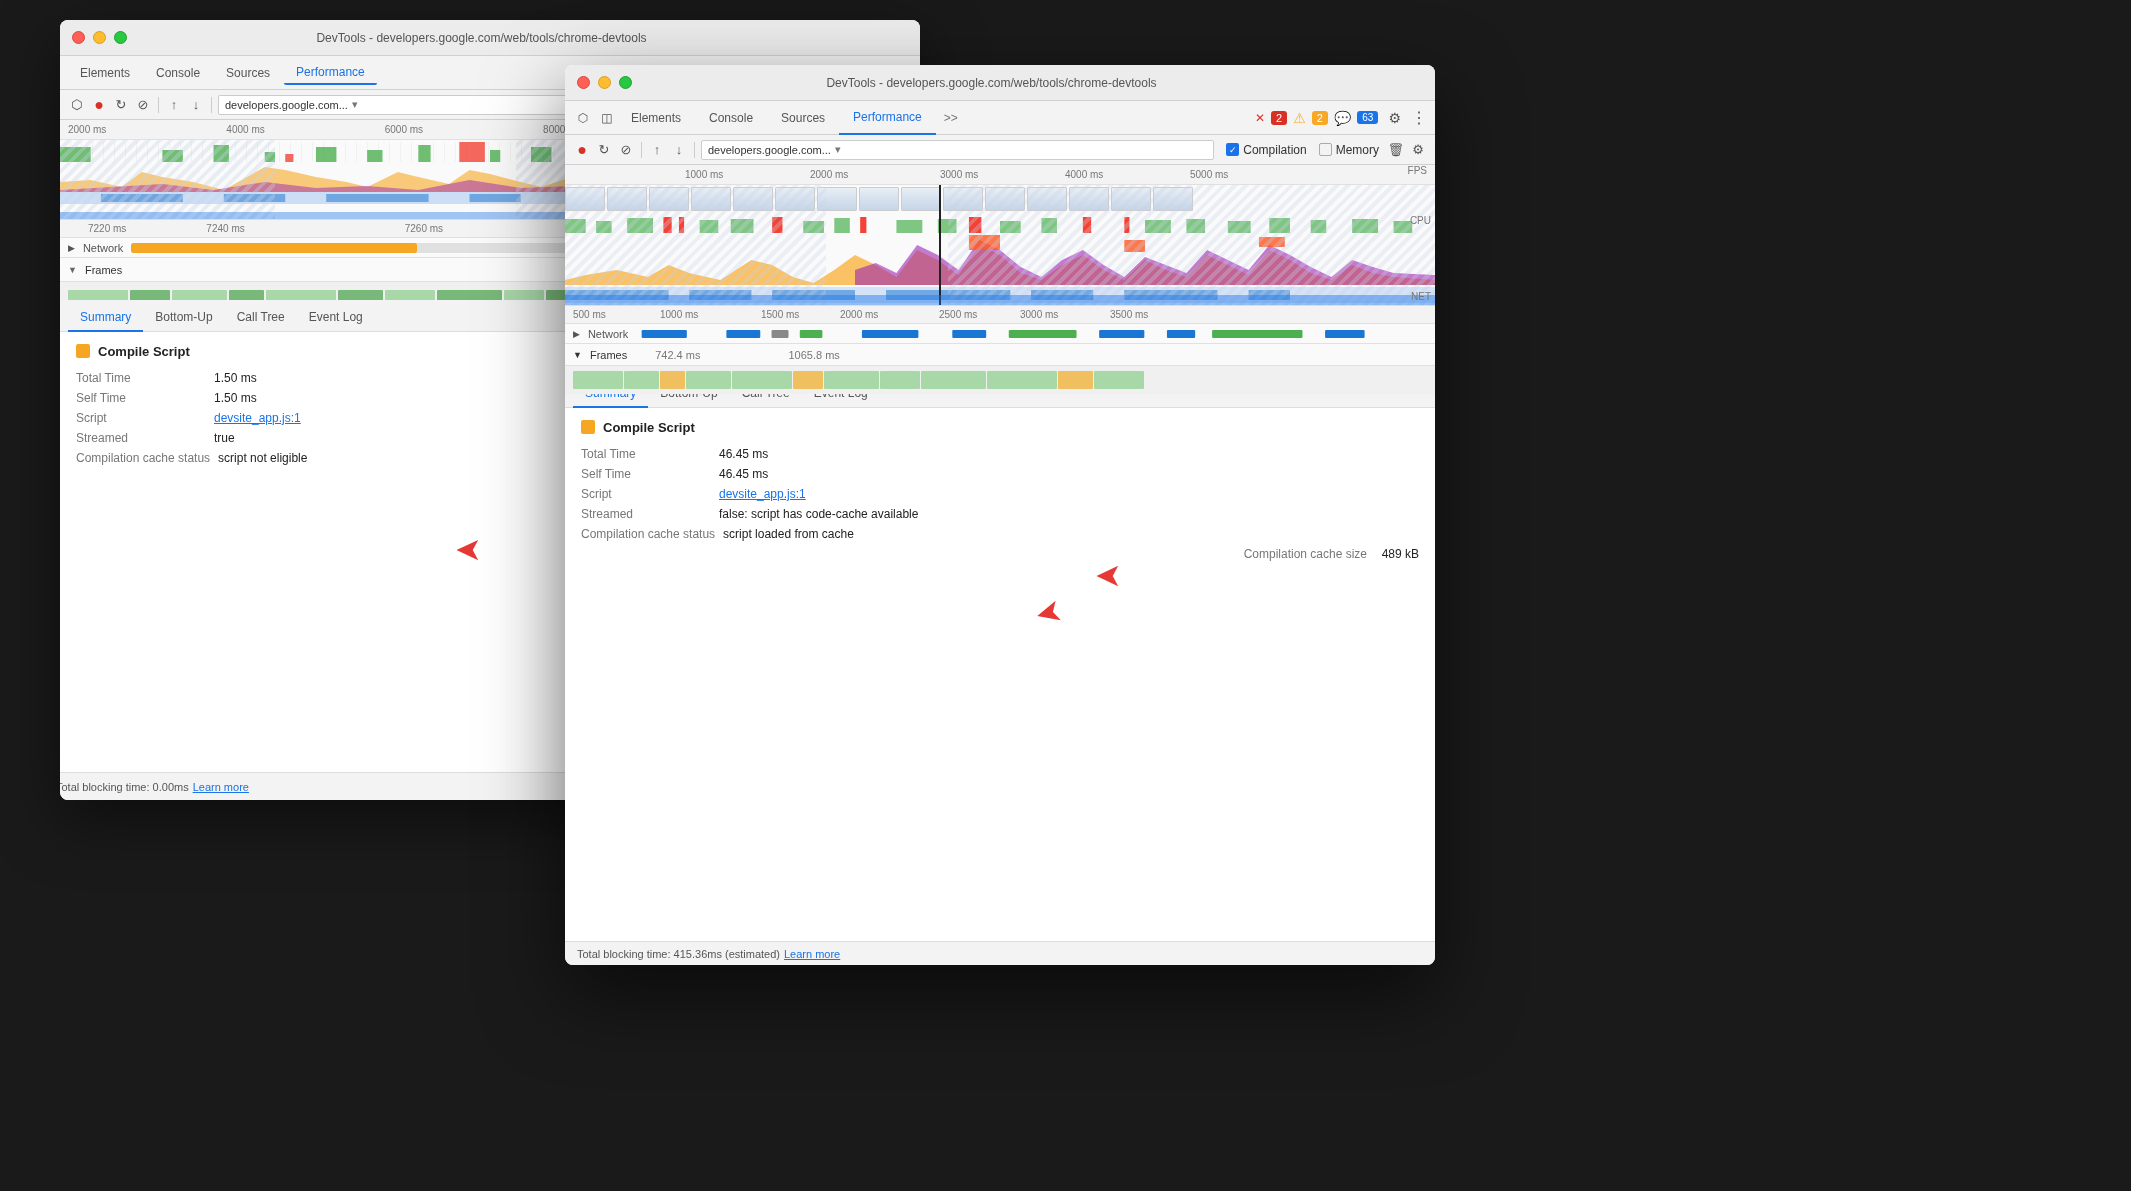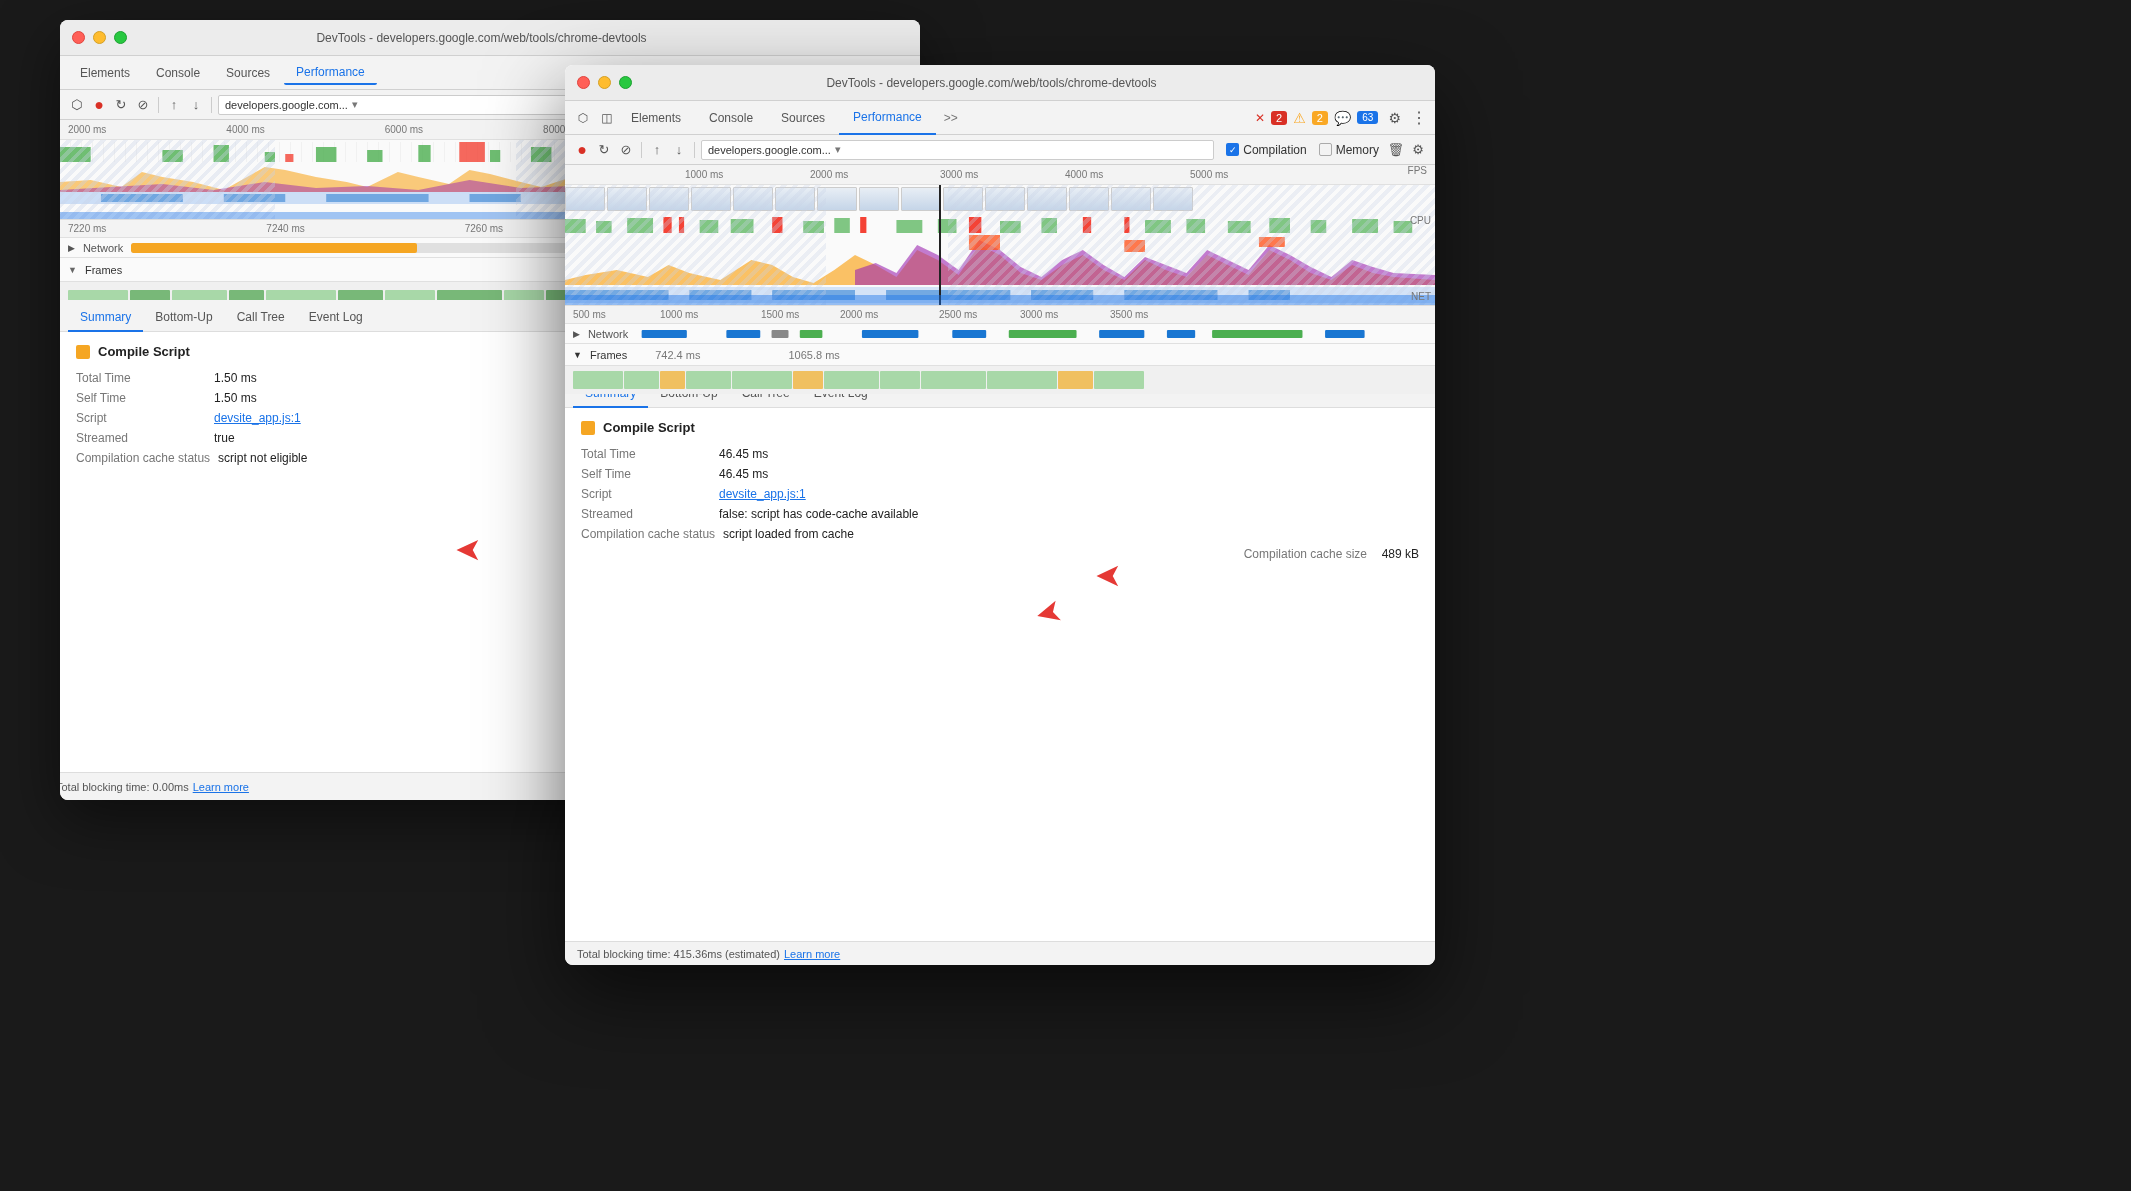--- a/index.html
+++ b/index.html
@@ -234,21 +234,21 @@
 
     
     .panel-content {
       flex: 1;
       overflow-y: auto;
       padding: 12px 16px;
       background: white;
     }
     .compile-header {
       display: flex;
-      align-items: flex-end;
+      align-items: flex-start;
       gap: 8px;
       font-size: 13px;
       font-weight: 600;
       color: #222;
       margin-bottom: 12px;
     }
     .compile-icon {
       width: 14px; height: 14px;
       background: #f5a623;
       border-radius: 2px;
@@ -633,22 +633,22 @@
 
         <div style="position:absolute;top:0;left:0;width:25%;height:100%;background:repeating-linear-gradient(-45deg,rgba(200,210,230,0.35) 0,rgba(200,210,230,0.35) 4px,transparent 4px,transparent 8px);"></div>
         <div style="position:absolute;top:0;left:53%;right:0;height:100%;background:repeating-linear-gradient(-45deg,rgba(200,210,230,0.35) 0,rgba(200,210,230,0.35) 4px,transparent 4px,transparent 8px);"></div>
 
         <div style="position:absolute;bottom:0;left:0;right:0;height:8px;background:rgba(26,115,232,0.4);"></div>
       </div>
     </div>
 
     <div class="timeline-bottom">
       <div class="timeline-ruler2">
-        <span style="margin-left:0">7220 ms</span>
-        <span style="margin-left:80px">7240 ms</span>
+        <span style="margin-left:20px">7220 ms</span>
+        <span style="">7240 ms</span>
         <span style="margin-left:80px">7260 ms</span>
         <span style="margin-left:80px">7280 ms</span>
         <span style="margin-left:40px">73</span>
       </div>
 
       <div style="height:20px;background:#fafafa;border-bottom:1px solid #e0e0e0;display:flex;align-items:center;padding:0 8px;font-size:11px;color:#555;gap:8px;">
         <span style="font-size:9px;">▶</span>
         <span>Network</span>
         <div style="flex:1;height:10px;background:#e0e0e0;border-radius:2px;overflow:hidden;">
           <div style="width:40%;height:100%;background:#f5a623;border-radius:2px;"></div>

